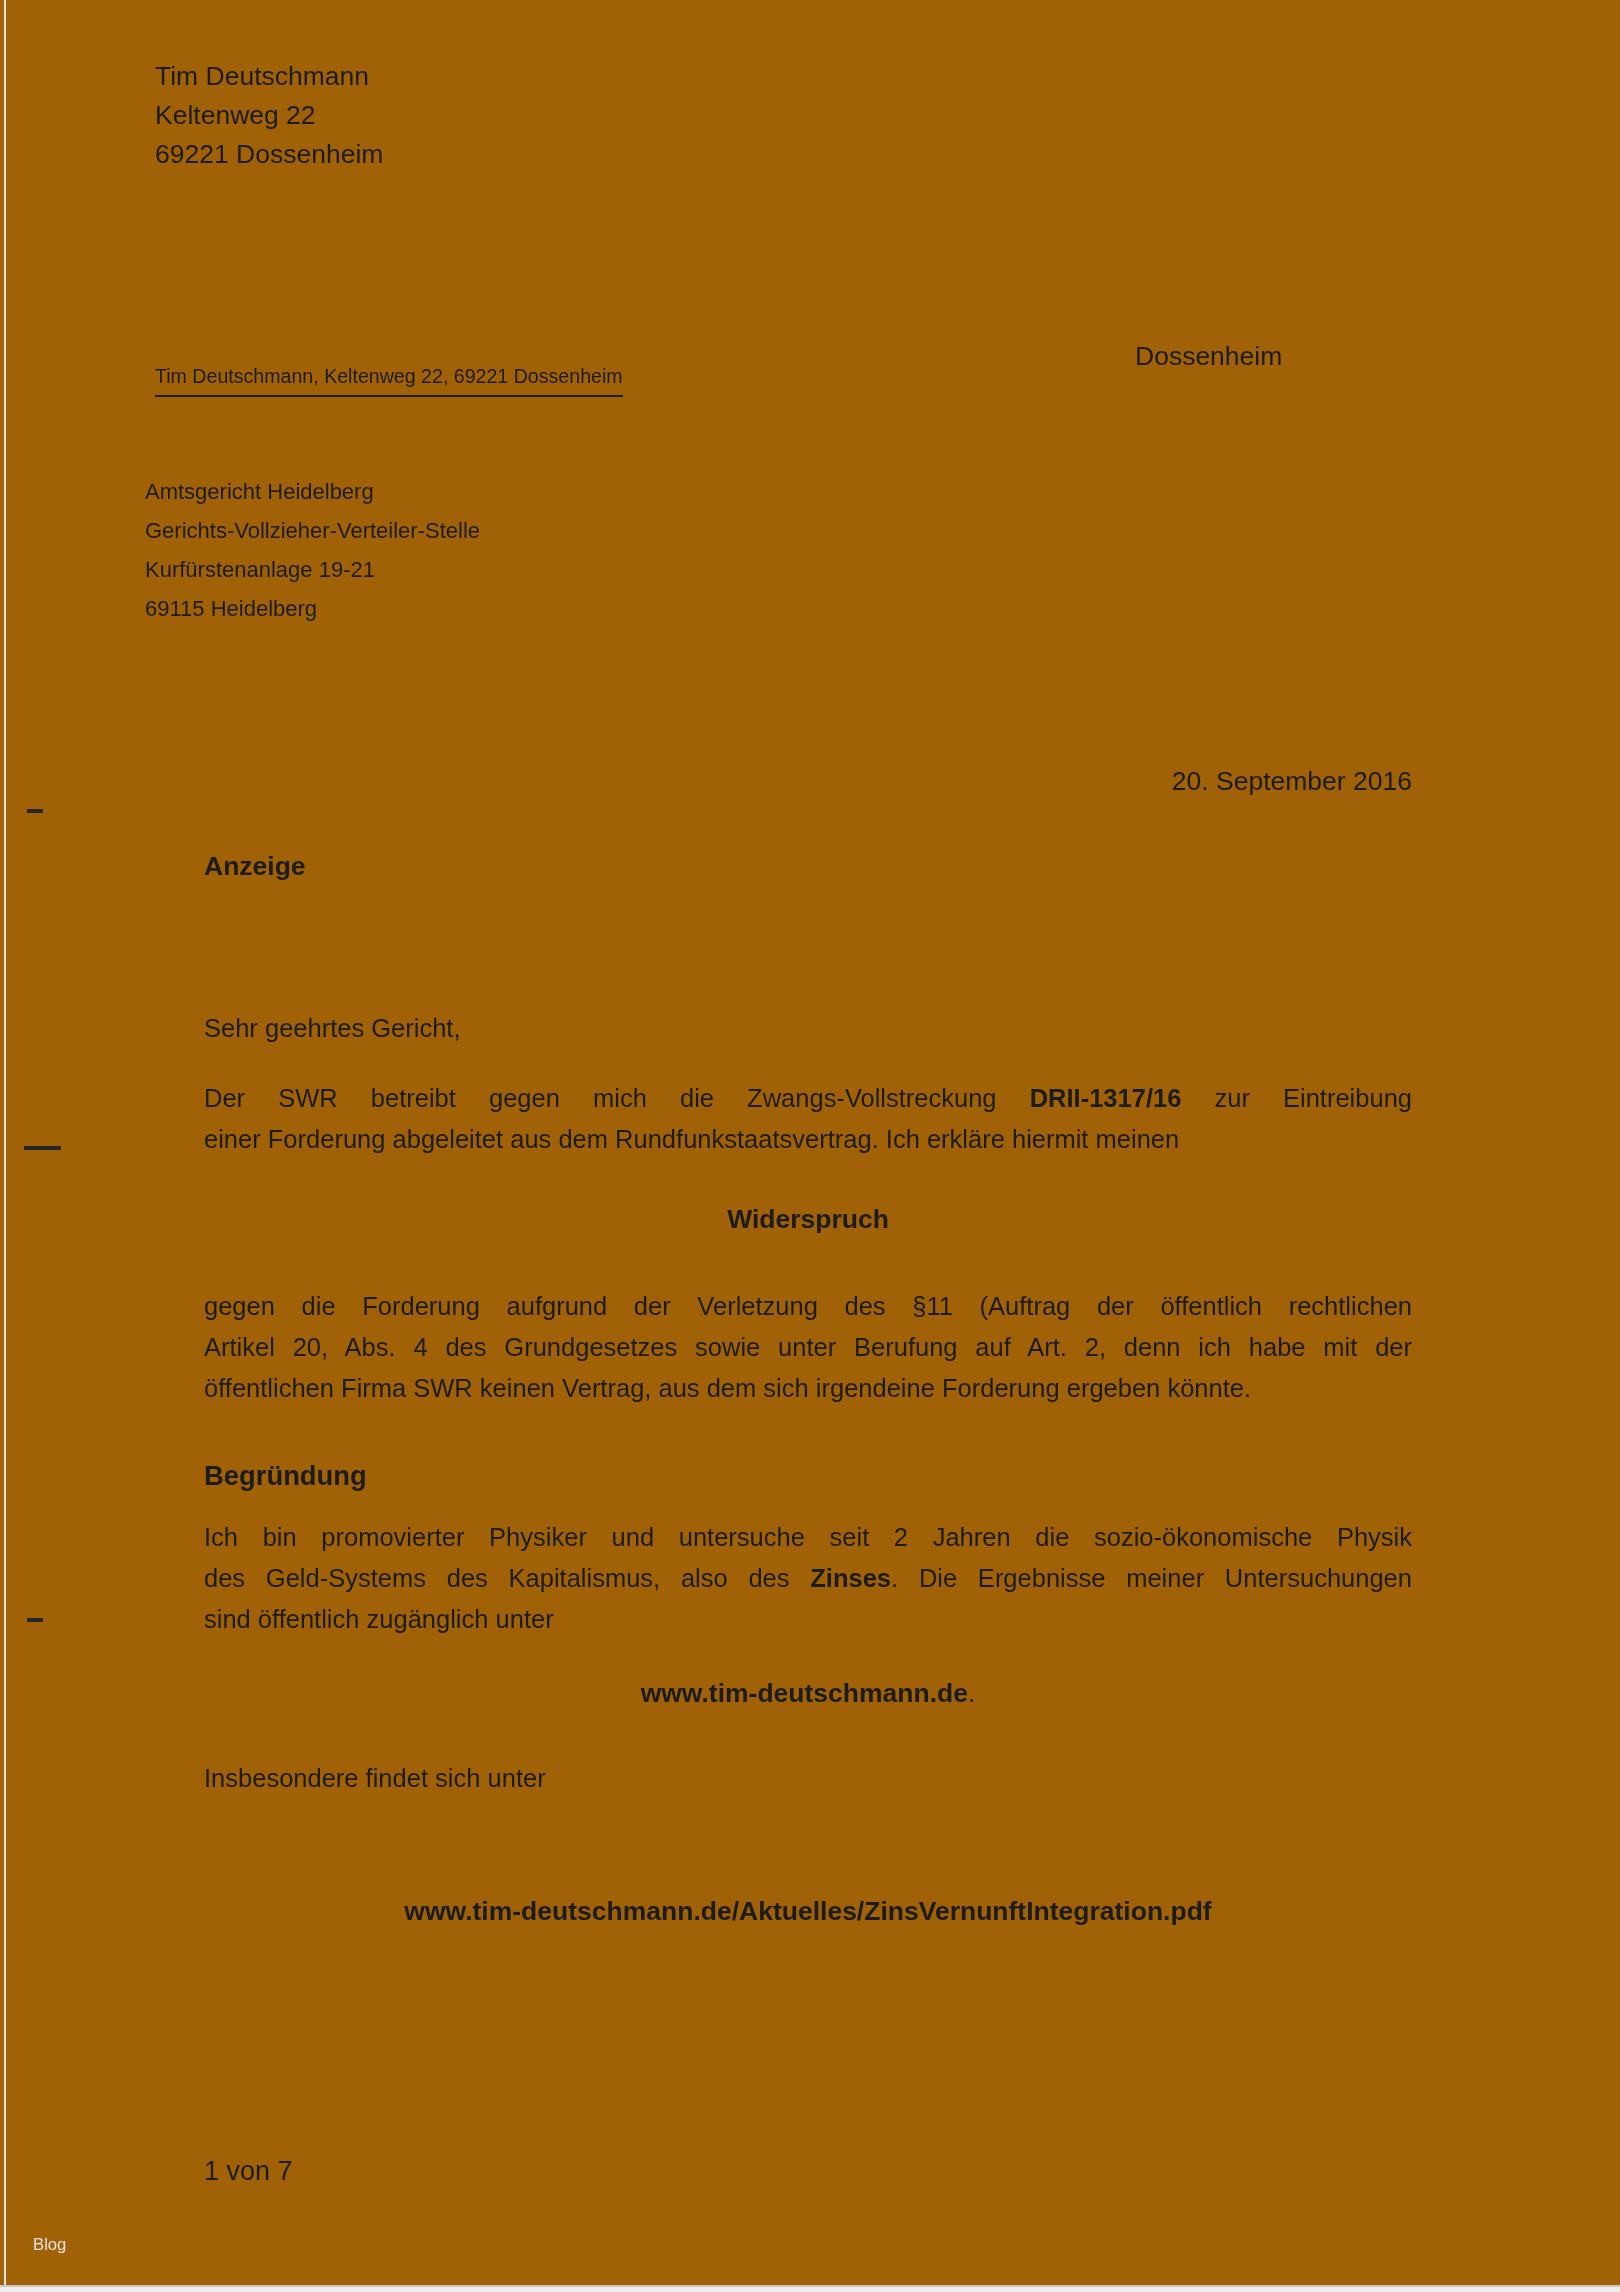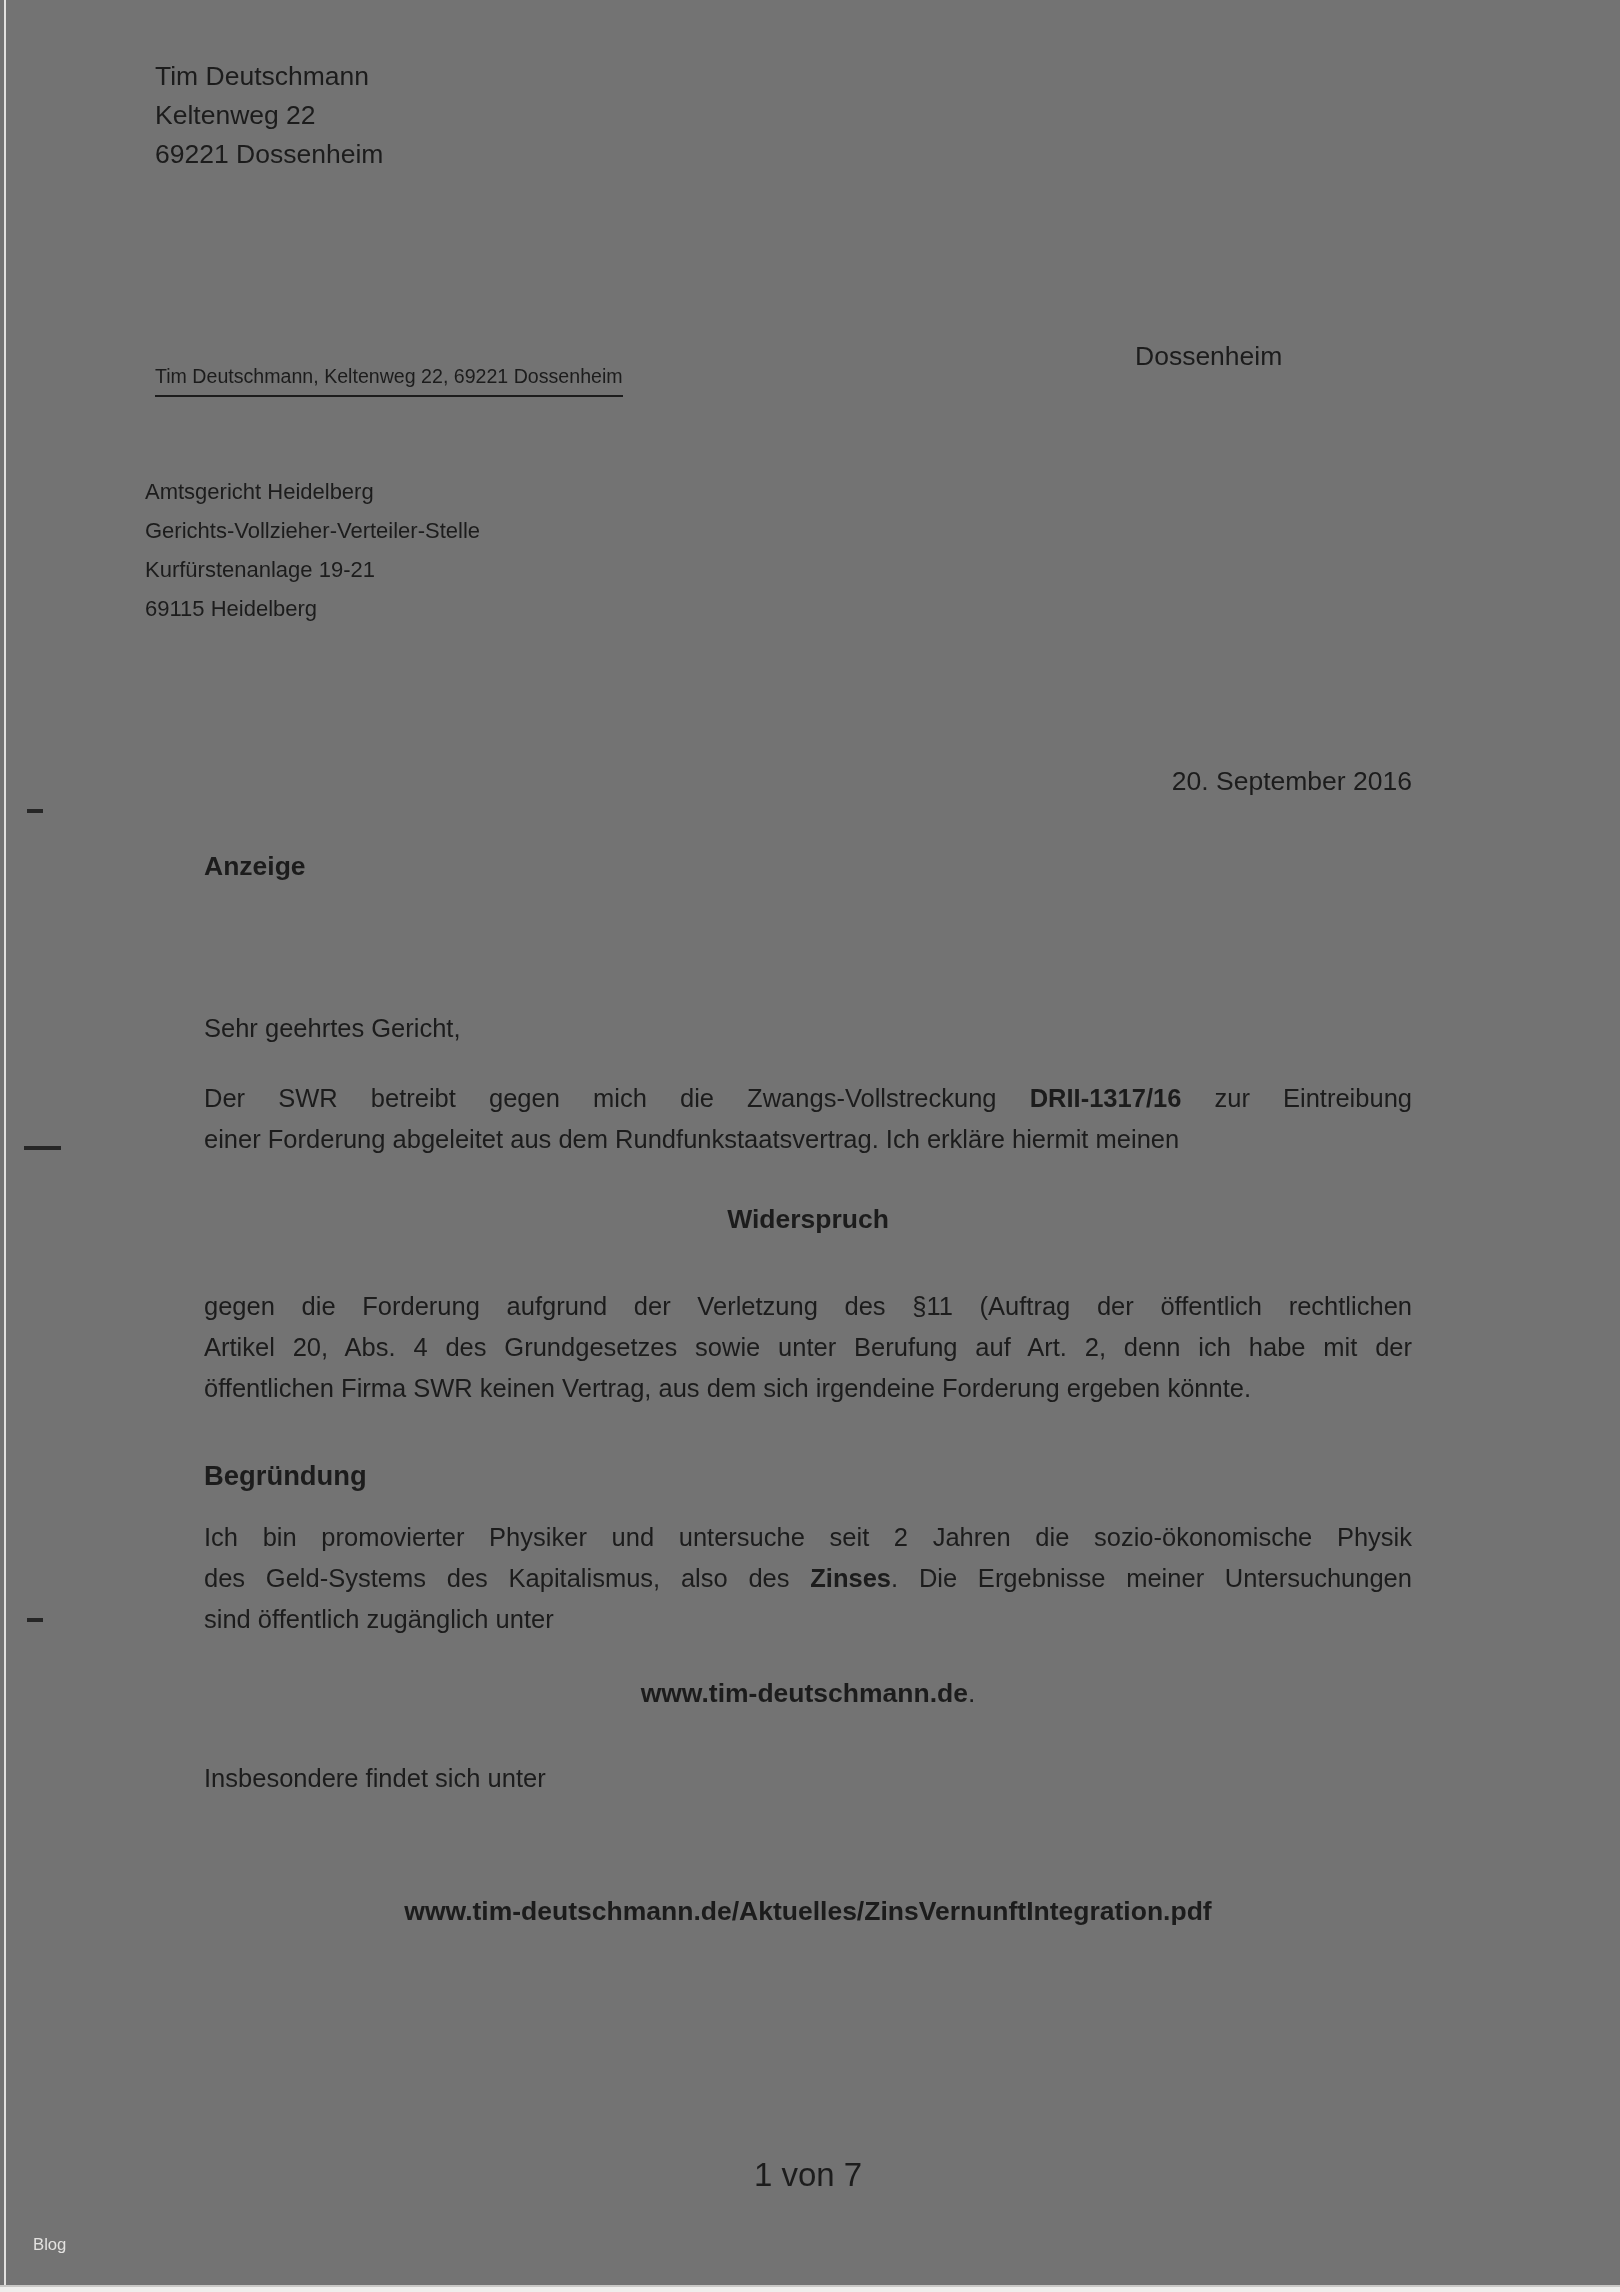--- a/index.html
+++ b/index.html
@@ -1,21 +1,21 @@
 <!DOCTYPE html>
 <html><head>
 <meta charset="utf-8">
 <style>
   * { margin: 0; padding: 0; box-sizing: border-box; }
   html, body { background: #e9e8e6; }
   .page {
     position: relative;
     width: 1620px;
     height: 2293px;
-    background: #737373;
+    background: #a16207;
     font-family: "Liberation Sans", "DejaVu Sans", sans-serif;
     color: #1c1c1c;
     overflow: hidden;
   }
   .edge-left {
     position: absolute; left: 3.9px; top: 0; width: 2px; height: 100%;
     background: #e2e1df;
   }
   .edge-bottom {
     position: absolute; left: 0; top: 2285px; width: 100%; height: 2px;
@@ -55,21 +55,21 @@
   .heading-center { top: 1204px; text-align: center; font-weight: bold; font-size: 26.5px; }
   .para-objection { top: 1286px; }
   .heading-left { top: 1460px; font-weight: bold; font-size: 27.4px; }
   .para-reasoning { top: 1517px; }
   .link-center { text-align: center; font-weight: bold; font-size: 26.5px; }
   .link1 { top: 1678px; }
   .link1 .dot { font-weight: normal; }
   .insbesondere { top: 1758px; }
   .link2 { top: 1896px; }
 
-  .footer { top: 2156px; text-align: center; font-size: 33px; }
+  .footer { top: 2156px; font-size: 27px; }
   .watermark {
     left: 33px; top: 2235px; font-size: 16.7px; color: #e3e2e0;
   }
   b { font-weight: bold; margin-top: 30px; }
 </style>
 </head>
 <body>
 
 <div class="page">
 

